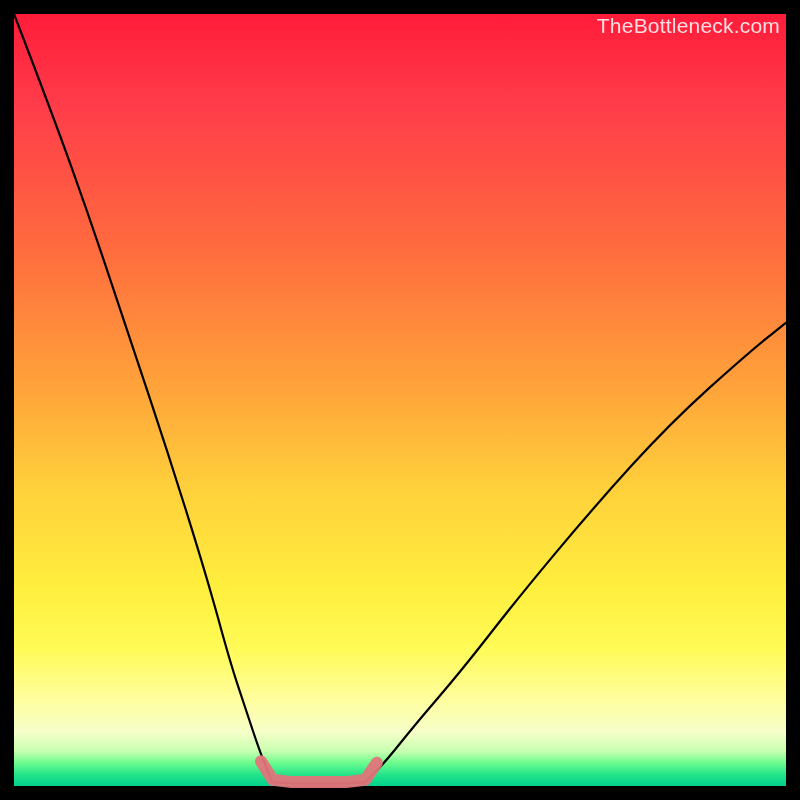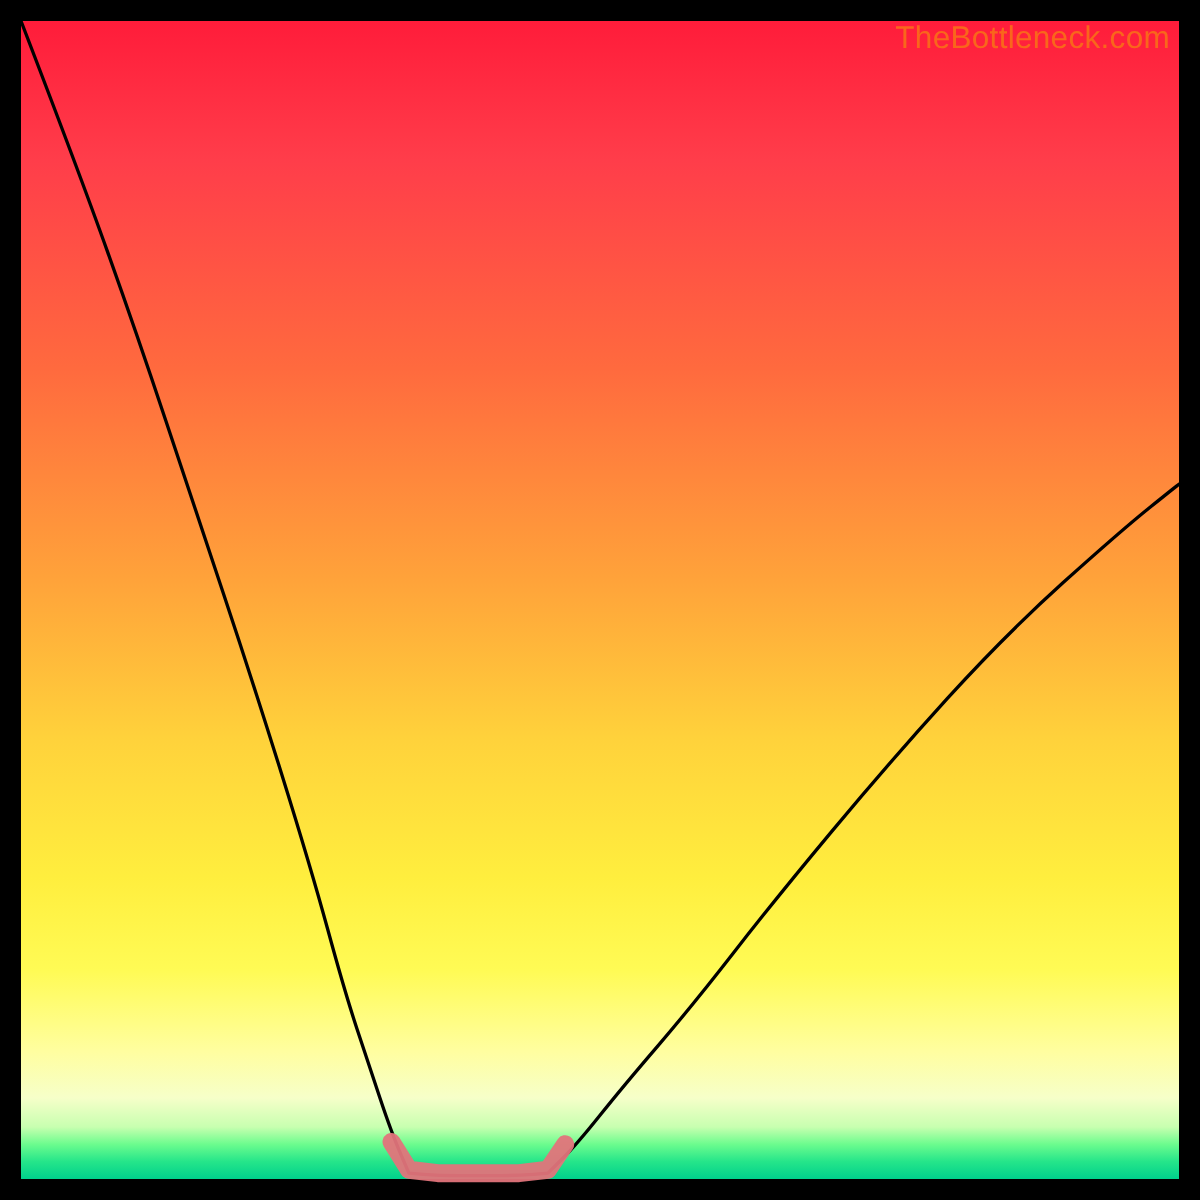--- a/index.html
+++ b/index.html
@@ -40,21 +40,21 @@
       #c8ffb0 95.5%,
       #6cfc8e 97%,
       #25e58a 98.5%,
       #00d08c 100%
     );
   }
   .watermark {
     position: absolute;
     top: 0px;
     right: 6px;
-    color: #f97316;
+    color: #ffffff;
     font-size: 21px;
     font-weight: 500;
     letter-spacing: 0.2px;
     opacity: 0.85;
     user-select: none;
   }
   svg.curves {
     position: absolute;
     left: 0;
     top: 0;

